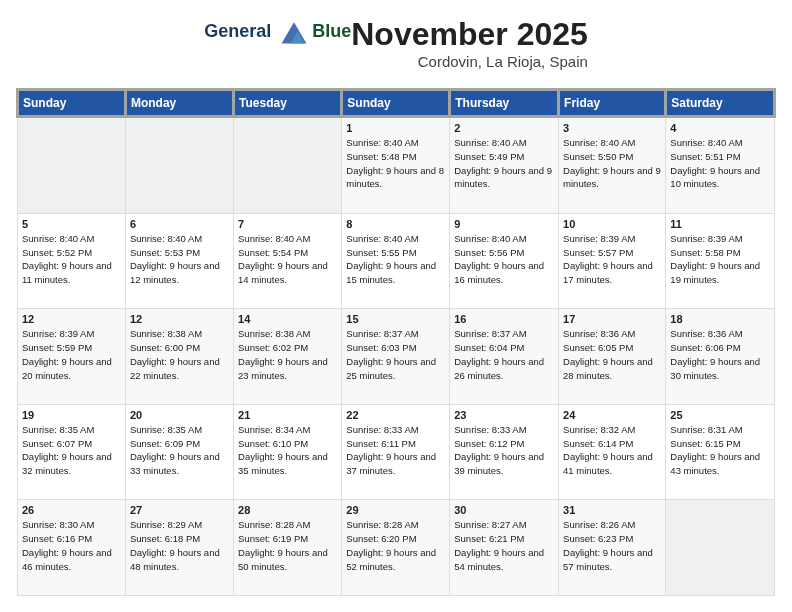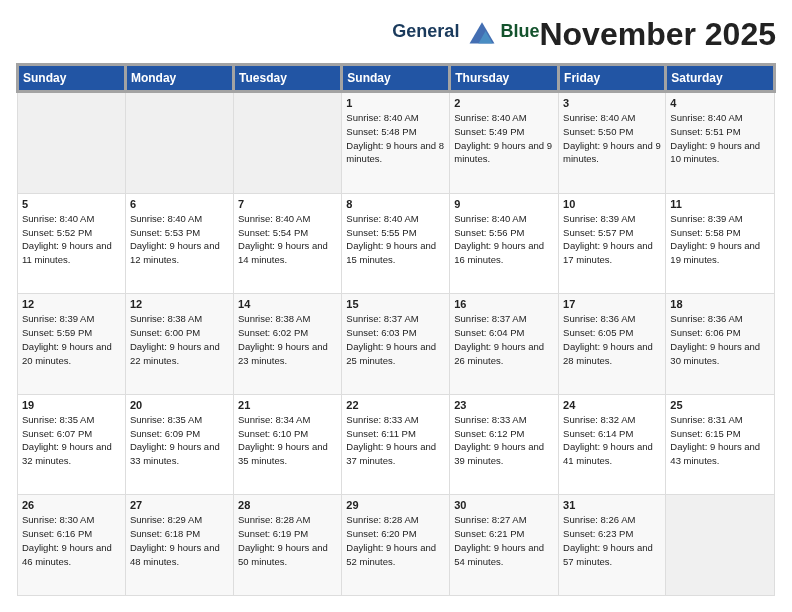--- a/index.html
+++ b/index.html
@@ -12,23 +12,23 @@
     }
     .page {
       width: 792px;
       height: 612px;
       padding: 16px;
       display: flex;
       flex-direction: column;
     }
     .header {
       display: flex;
-      justify-content: flex-end;
+      justify-content: center;
       align-items: flex-start;
-      margin-bottom: 10px;
+      margin-bottom: 18px;
     }
     .logo {
       display: flex;
       align-items: center;
     }
     .logo-icon {
       width: 32px;
       height: 32px;
       margin-left: 4px;
     }
@@ -101,20 +101,21 @@
               <polygon points="4,28 18,4 32,28" fill="#2255a4" opacity="0.85"></polygon>
               <polygon points="14,28 22,14 30,28" fill="#4a90c4" opacity="0.9"></polygon>
             </svg>
           </div>
           <div style="font-size:18px;font-weight:bold;color:#14532d;line-height:1.1;margin-left:2px;">Blue</div>
         </div>
       </div>
     </div>
     <div class="title-block">
       <div class="month-title">November 2025</div>
+      <div class="location">Cordovin, La Rioja, Spain</div>
     </div>
   </div>
 
   <table class="calendar">
     <thead>
       <tr>
         <th><span>Sunday</span></th>
         <th><span>Monday</span></th>
         <th><span>Tuesday</span></th>
         <th><span>Sunday</span></th>

